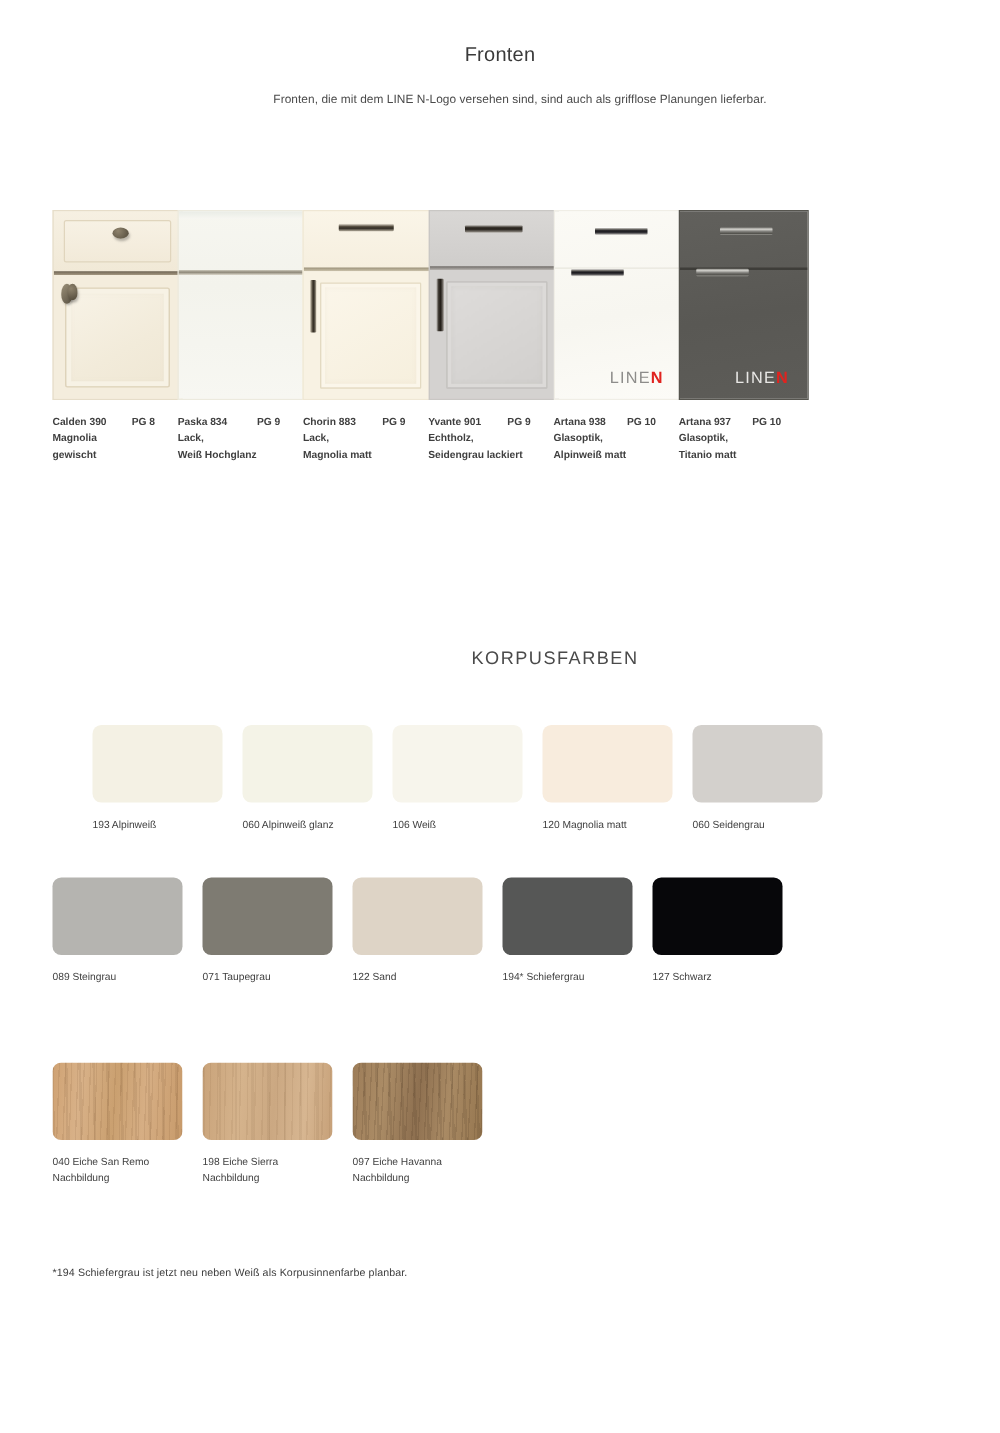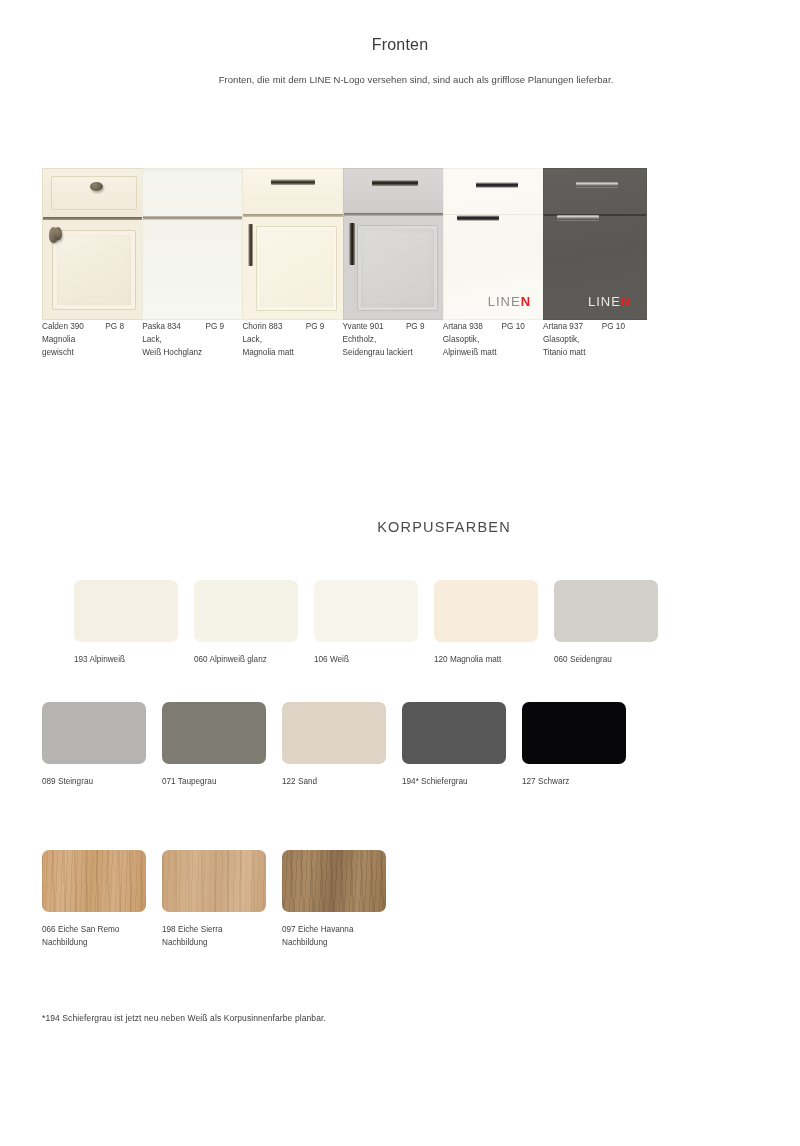--- a/index.html
+++ b/index.html
@@ -131,21 +131,21 @@
     background:linear-gradient(180deg,#8d8c87 0%,#cfcec9 25%,#7b7a76 55%,#55544f 80%,#9b9a95 100%);
   }
 
   
   .linen{position:absolute;font-size:13px;letter-spacing:1px;font-weight:400;line-height:1;}
   .linen .ln-line{color:#8d8c8a;}
   .linen .ln-n{color:#e0231f;font-weight:700;}
   .linen.on-dark .ln-line{color:#e9e8e6;}
 
   
-  .front-label{font-size:8.2px;line-height:13px;color:#3f3f3f;}
+  .front-label{margin-top:11px;font-size:8.2px;line-height:13px;color:#3f3f3f;font-weight:bold;}
   .front-label .row1{display:flex;justify-content:space-between;}
   .front-label .name{white-space:nowrap;}
   .front-label .pg{white-space:nowrap;}
   .front-label .desc{white-space:pre-line;}
 
   
   .korpus-row{position:absolute;left:42px;width:728px;display:flex;}
   .row-a{top:580px;padding-left:32px;}
   .row-b{top:702px;}
   .row-c{top:850px;}
@@ -353,21 +353,21 @@
     </div>
     <div class="sw-cell">
       <div class="swatch" style="background:#07070a;"></div>
       <div class="sw-label">127 Schwarz</div>
     </div>
   </div>
 
   <div class="korpus-row row-c">
     <div class="sw-cell">
       <div class="swatch wood-sanremo"></div>
-      <div class="sw-label">066 Eiche San Remo
+      <div class="sw-label">040 Eiche San Remo
 Nachbildung</div>
     </div>
     <div class="sw-cell">
       <div class="swatch wood-sierra"></div>
       <div class="sw-label">198 Eiche Sierra
 Nachbildung</div>
     </div>
     <div class="sw-cell">
       <div class="swatch wood-havanna"></div>
       <div class="sw-label">097 Eiche Havanna

